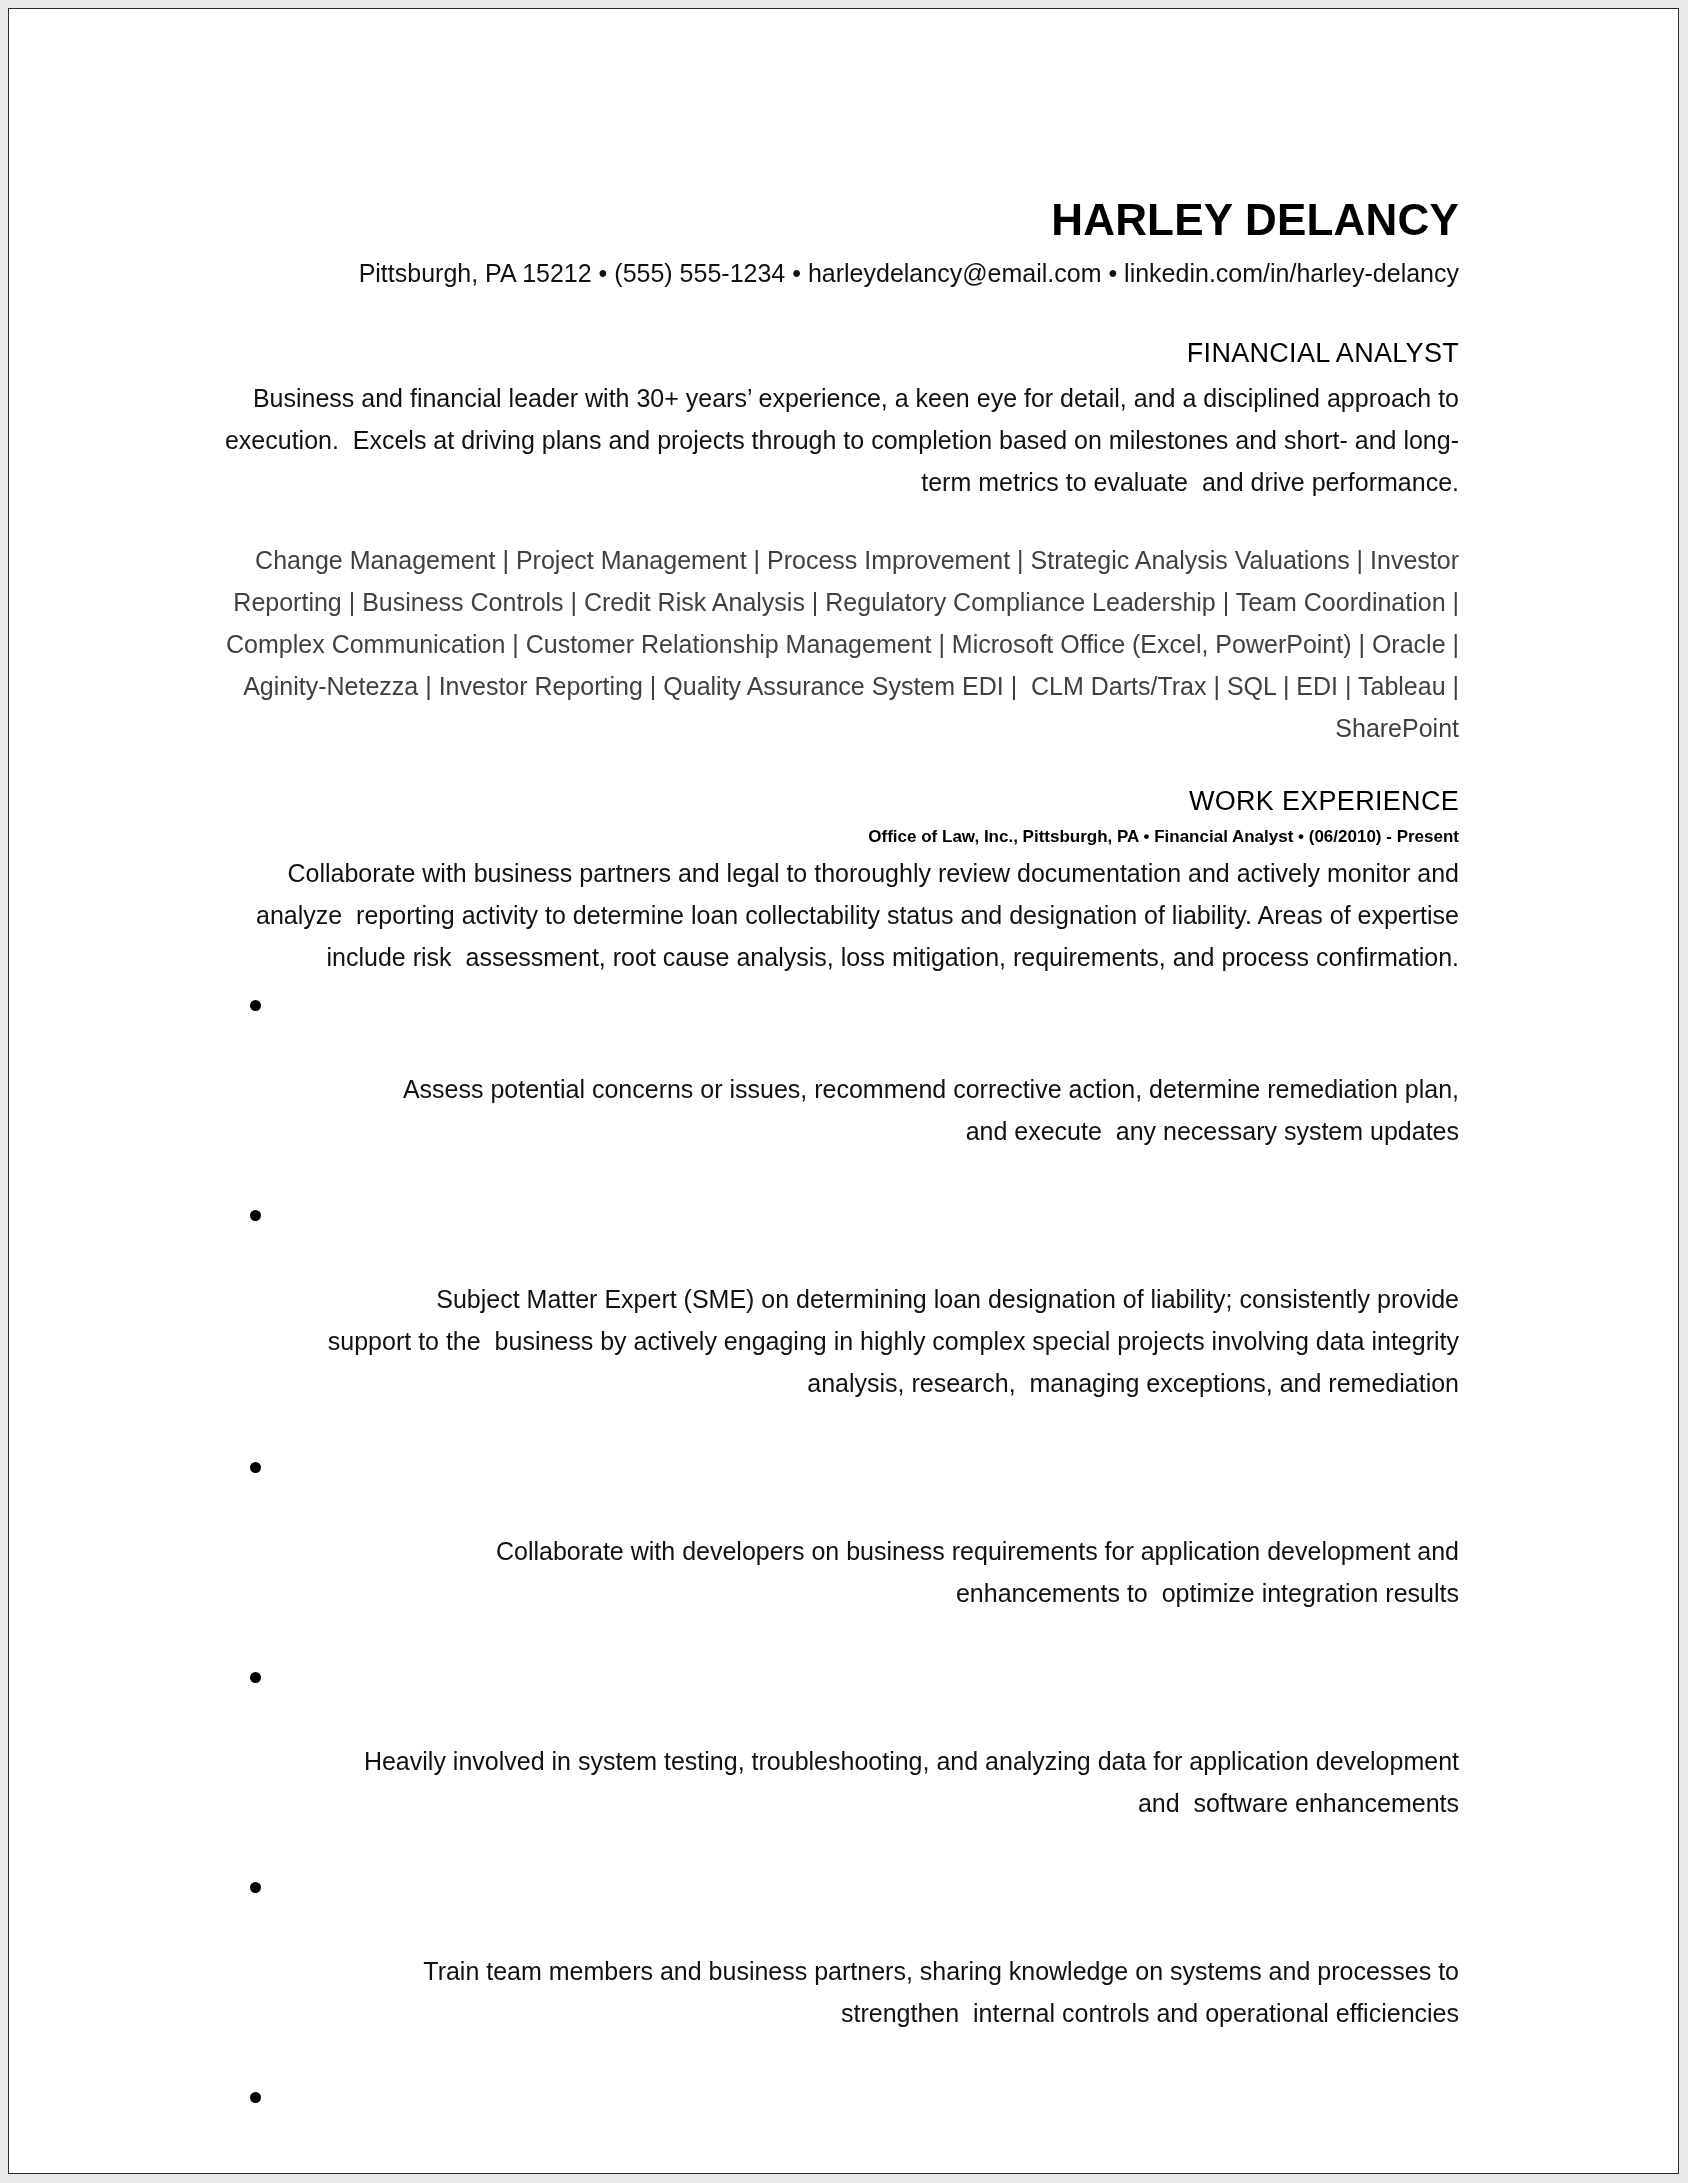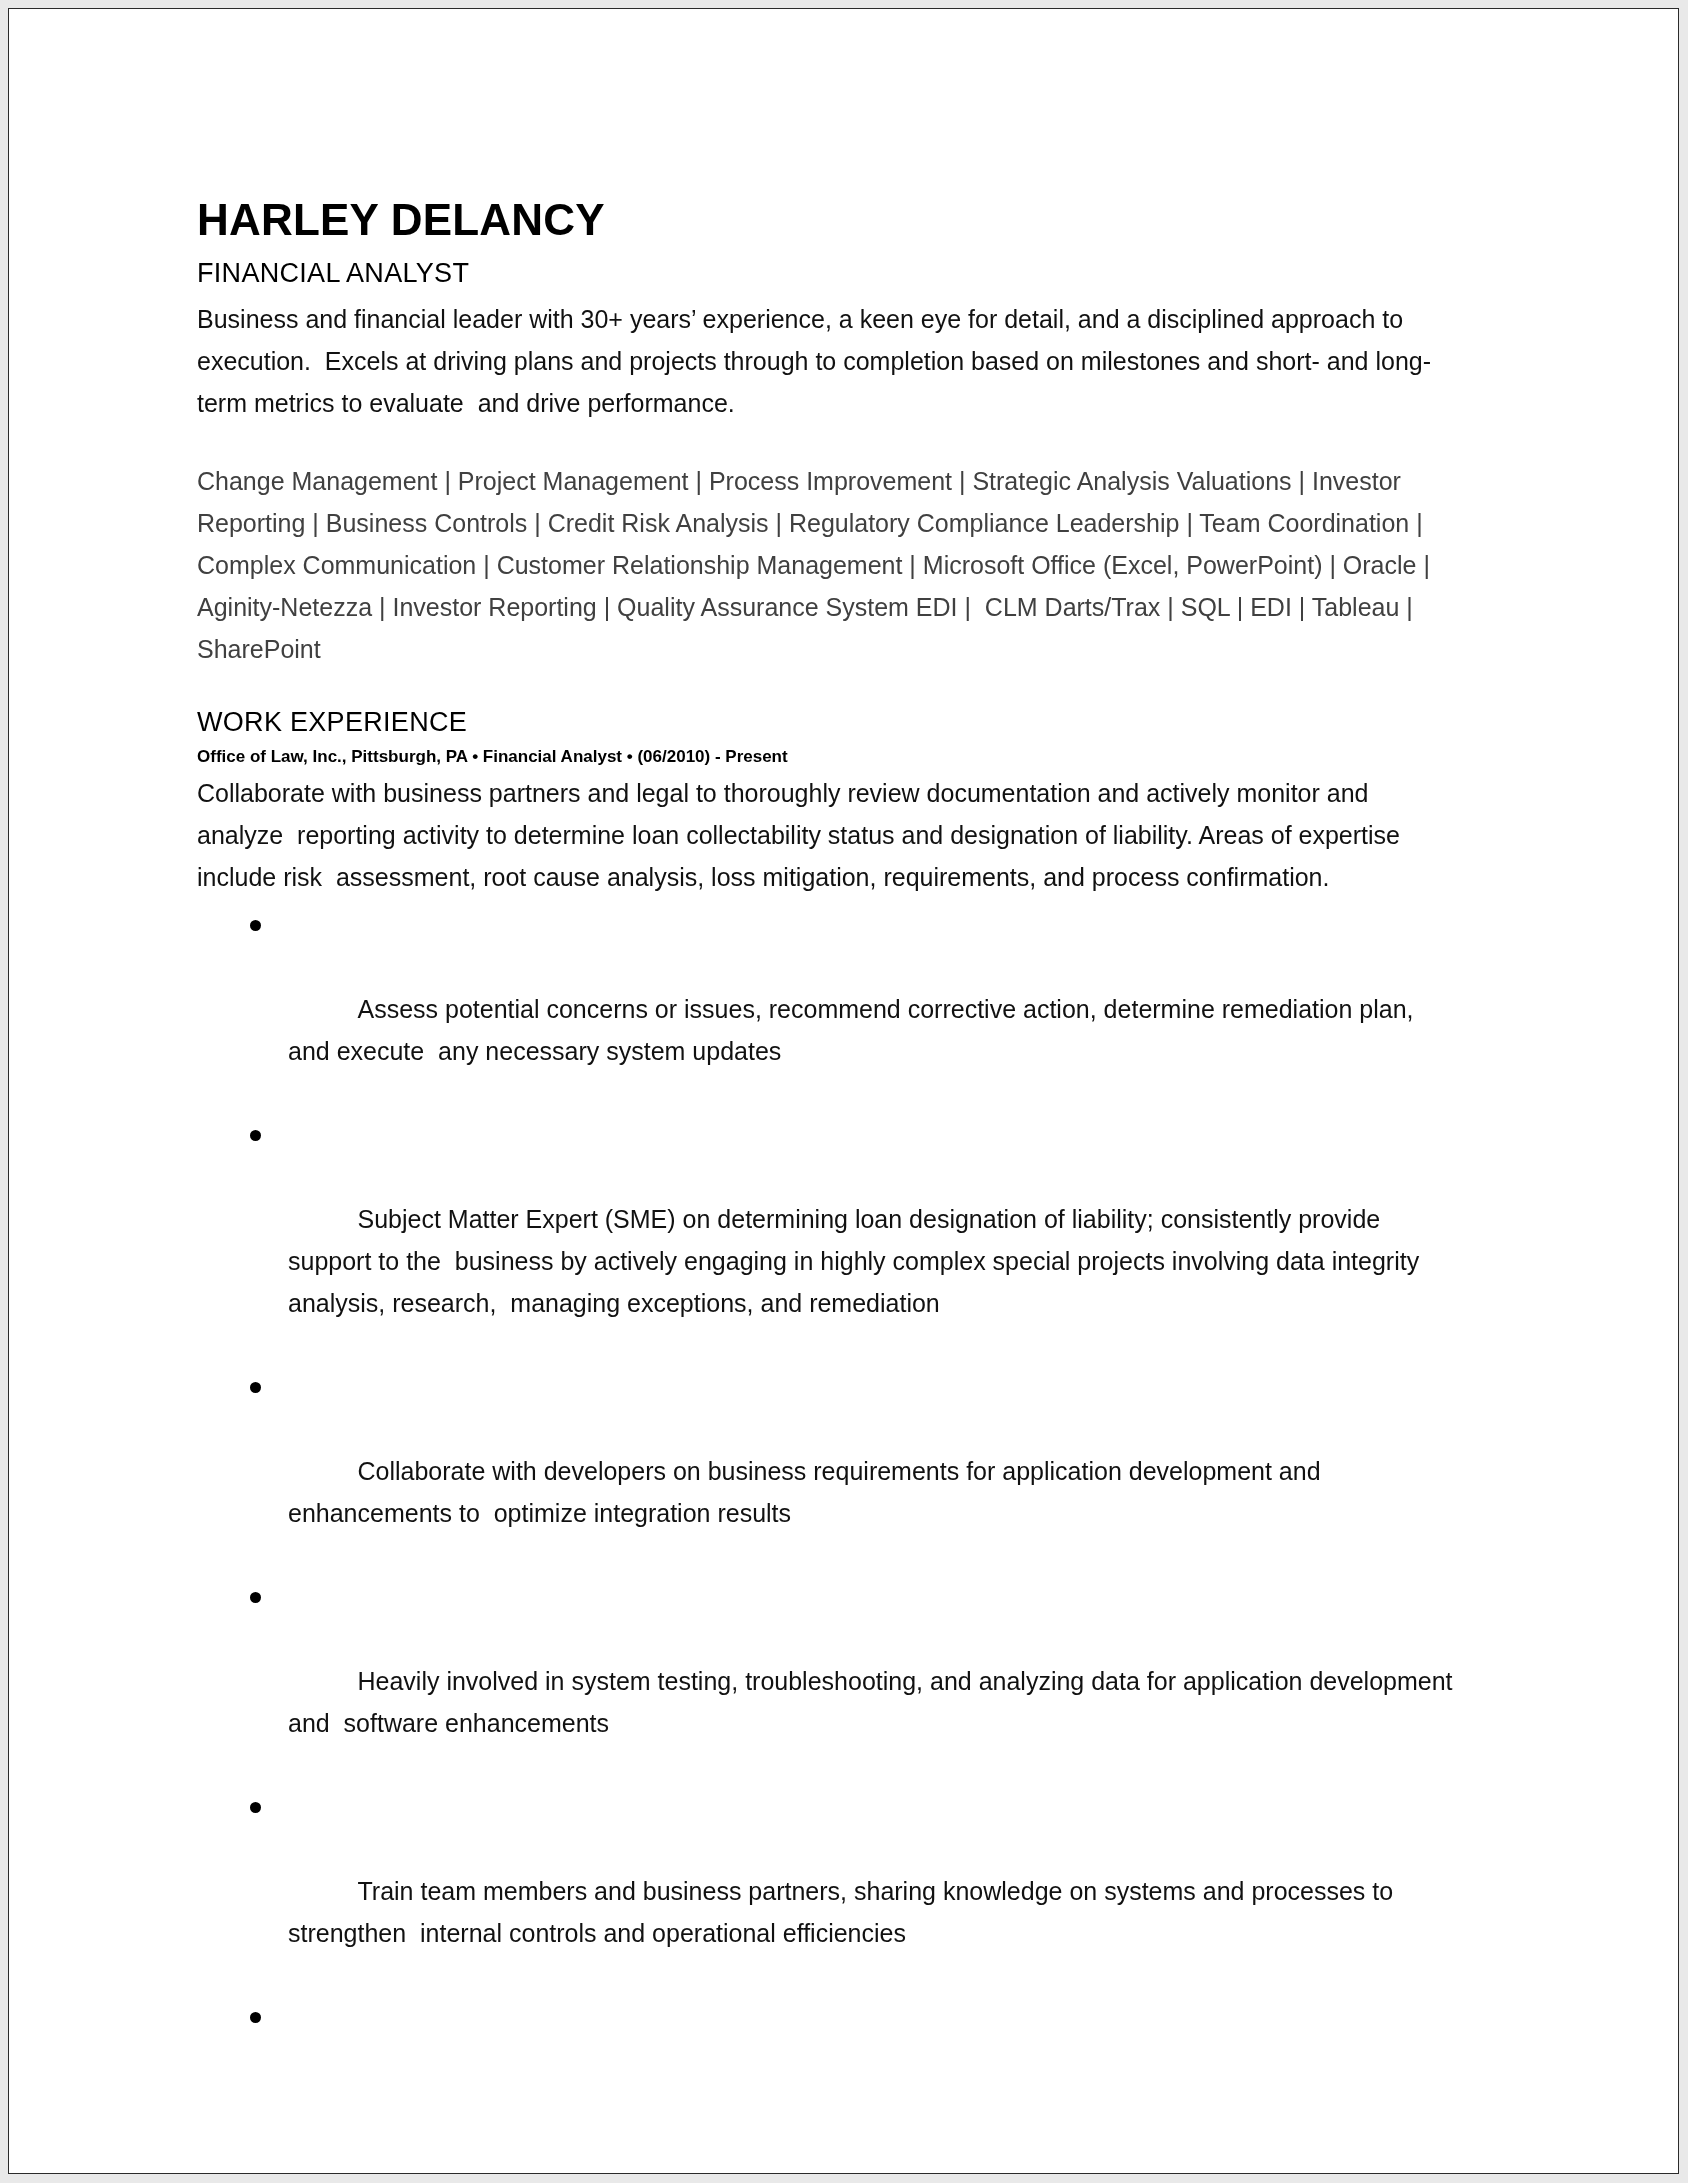--- a/index.html
+++ b/index.html
@@ -18,20 +18,21 @@
   .page {
     position: absolute;
     left: 8px;
     top: 8px;
     width: 1671px;
     height: 2166px;
     background: #ffffff;
     border: 1px solid #2b2b2b;
     box-sizing: border-box;
     overflow: hidden;
+    text-align: right;
   }
 
   .content {
     position: absolute;
     left: 188px;
     top: 188px;
     width: 1262px;
   }
 
   
@@ -116,20 +117,21 @@
   }
 </style>
 </head>
 <body>
 
 <div class="page">
   <div class="content">
 
     <h1 class="name">HARLEY DELANCY</h1>
 
+    <p class="contact">Pittsburgh, PA 15212 • (555) 555-1234 • harleydelancy@email.com • linkedin.com/in/harley-delancy</p>
 
     <h2 class="section-heading">FINANCIAL ANALYST</h2>
 
     <p class="para">Business and financial leader with 30+ years’ experience, a keen eye for detail, and a disciplined approach to execution.  Excels at driving plans and projects through to completion based on milestones and short- and long-term metrics to evaluate  and drive performance.</p>
 
     <div class="block-gap-lg"></div>
 
     <p class="skills">Change Management | Project Management | Process Improvement | Strategic Analysis Valuations | Investor Reporting | Business Controls | Credit Risk Analysis | Regulatory Compliance Leadership | Team Coordination | Complex Communication | Customer Relationship Management | Microsoft Office (Excel, PowerPoint) | Oracle | Aginity-Netezza | Investor Reporting | Quality Assurance System EDI |  CLM Darts/Trax | SQL | EDI | Tableau | SharePoint</p>
 
     <div class="block-gap-lg"></div>

